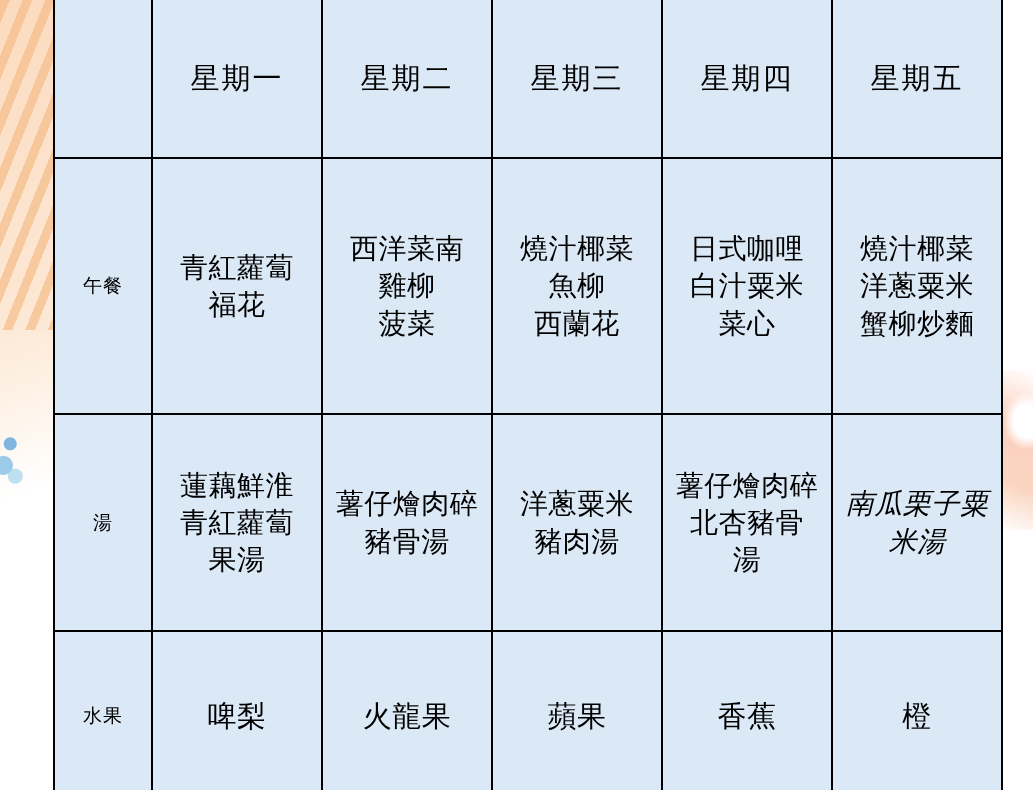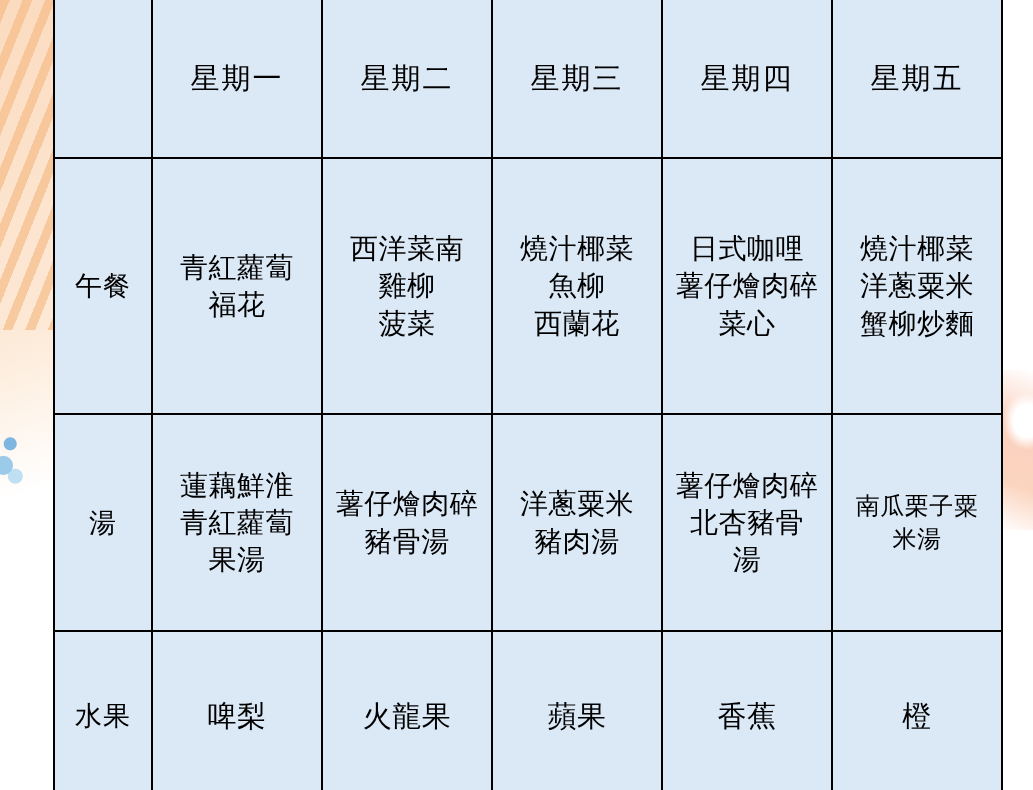--- a/index.html
+++ b/index.html
@@ -102,32 +102,33 @@
   tr.row-lunch td { height: 254px; }
   tr.row-soup td { height: 215px; }
   tr.row-fruit td { height: 168px; }
 
   .day-head {
     font-size: 29px;
     font-weight: bold;
     letter-spacing: 2px;
   }
   .row-label {
-    font-size: 27px;
+    font-size: 19px;
     letter-spacing: 1px;
   }
   .cell-text {
     font-size: 28px;
     line-height: 1.33;
     letter-spacing: 0.5px;
     white-space: pre-line;
   }
   .cell-text.small {
-    font-size: 24px;
+    font-size: 28px;
     line-height: 1.35;
+    font-style: italic;
   }
   .cell-text.fruit {
     font-size: 29px;
   }
 </style>
 </head>
 <body>
 
 <div class="page">
   <div class="deco-left"></div>
@@ -157,21 +158,21 @@
         <td class="row-label">午餐</td>
         <td class="cell-text">青紅蘿蔔
 福花</td>
         <td class="cell-text">西洋菜南
 雞柳
 菠菜</td>
         <td class="cell-text">燒汁椰菜
 魚柳
 西蘭花</td>
         <td class="cell-text">日式咖哩
-薯仔燴肉碎
+白汁粟米
 菜心</td>
         <td class="cell-text">燒汁椰菜
 洋蔥粟米
 蟹柳炒麵</td>
       </tr>
 
       <tr class="row-soup">
         <td class="row-label">湯</td>
         <td class="cell-text">蓮藕鮮淮
 青紅蘿蔔

